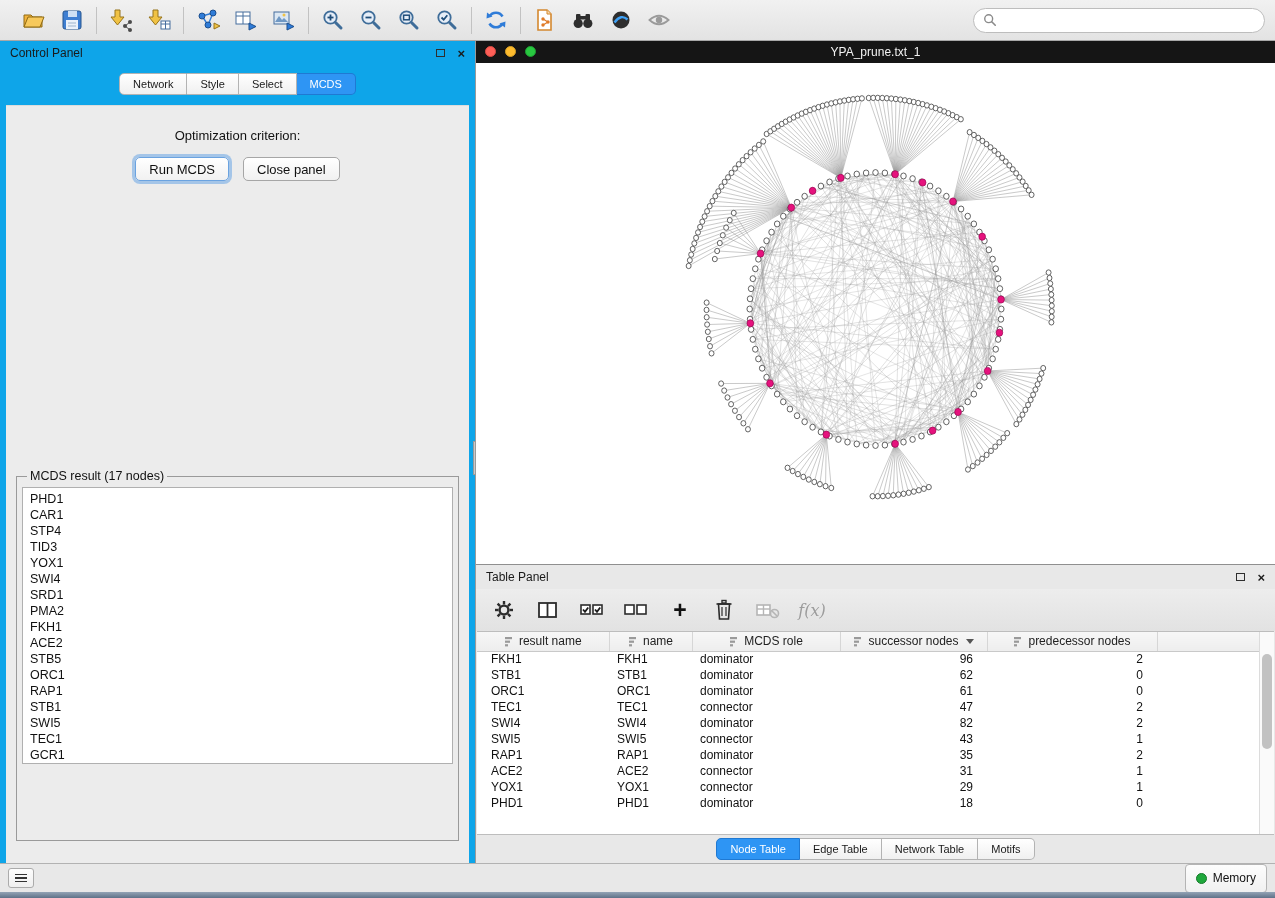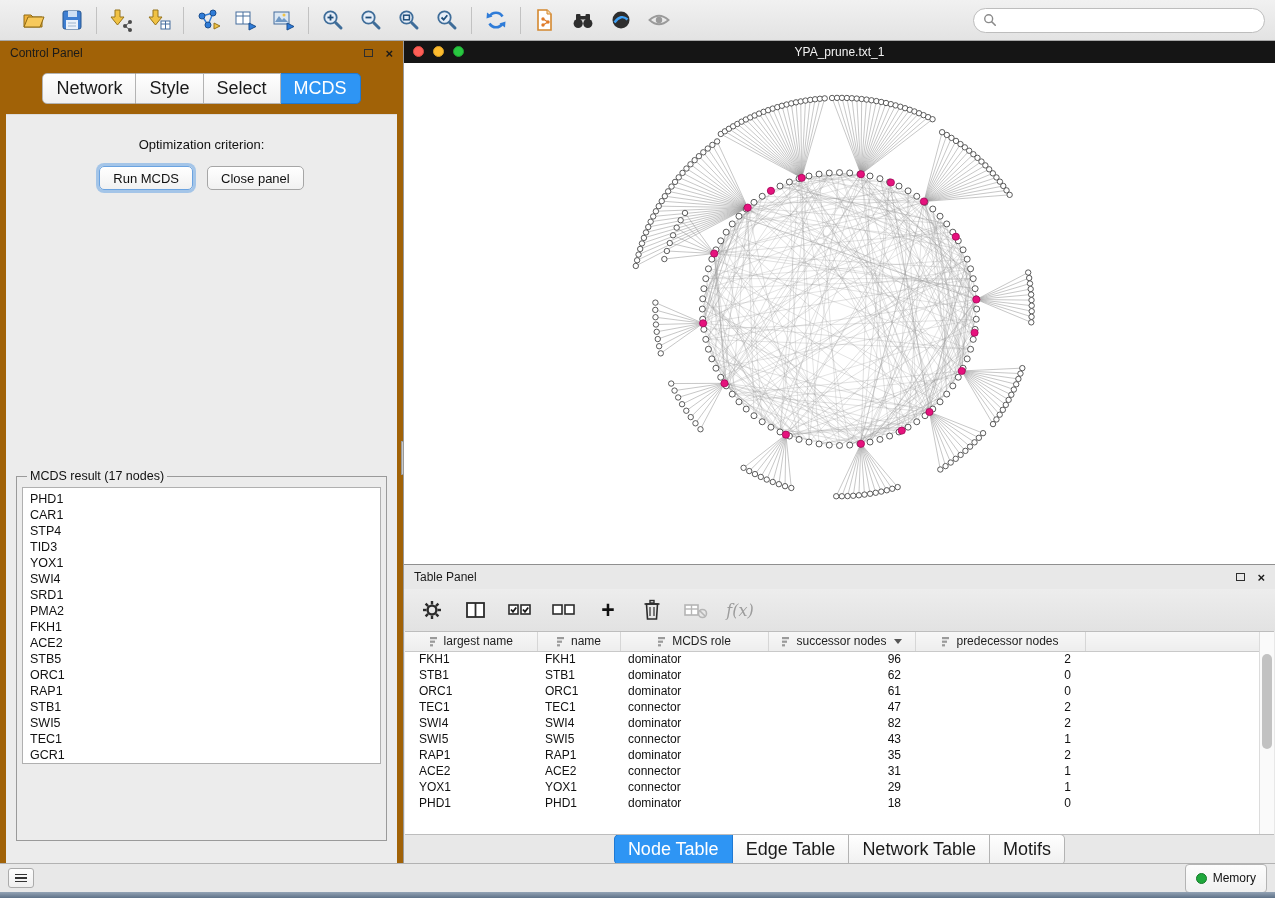--- a/index.html
+++ b/index.html
@@ -15,29 +15,29 @@
   .tb-sep { width:1px; height:27px; background:#c2c2c2; }
   .tb-btn { width:30px; height:30px; display:flex; align-items:center; justify-content:center; border-radius:4px; }
   .search-box { margin-left:auto; width:292px; height:25px; background:#fff;
     border:1px solid #bdbdbd; border-radius:13px; display:flex; align-items:center; padding:0 9px; gap:6px; }
   .search-box input { border:none; outline:none; flex:1; font-size:12px; background:transparent; }
 
   
   .main { flex:1; display:flex; min-height:0; }
 
   
-  .control-panel { width:404px; flex:none; background:#a16207; border-right:1px solid #9a9a9a;
+  .control-panel { width:476px; flex:none; background:#0ea5e9; border-right:1px solid #9a9a9a;
     display:flex; flex-direction:column; position:relative;justify-content:space-between; }
   .panel-header { height:24px; flex:none; display:flex; align-items:center; padding:0 10px;
     font-size:12px; color:#1a1a1a; }
   .win-controls { margin-left:auto; display:flex; align-items:center; gap:12px; }
   .float-box { width:9px; height:8px; border:1.4px solid #2e2e2e; display:inline-block; }
   .close-x { font-size:13px; font-weight:bold; color:#1a1a1a; line-height:1; }
   .cp-tabs { display:flex; justify-content:center; margin:8px 0 4px; flex:none; }
-  .cp-tab { font-size:18px; padding:4px 13px; background:linear-gradient(#ffffff,#f0f0f0);
+  .cp-tab { font-size:11px; padding:4px 13px; background:linear-gradient(#ffffff,#f0f0f0);
     border:1px solid #b3b3b3; border-left:none; color:#1a1a1a; cursor:default; }
   .cp-tab:first-child { border-left:1px solid #b3b3b3; border-radius:5px 0 0 5px; }
   .cp-tab:last-child { border-radius:0 5px 5px 0; }
   .cp-tab.active { background:#2e95f4; border-color:#1f79d3; color:#fff; }
   .cp-body { flex:1; display:flex; flex-direction:column; min-height:0;
     margin:6px 6px 0 6px; background:#ececec; border-top:1px solid #dcdcdc; }
   .opt-label { text-align:center; font-size:13px; color:#111; margin-top:22px; }
   .dropdown { width:312px; height:24px; margin:12px auto 0; background:#fff;
     border:1px solid #adadad; border-radius:5px; display:flex; align-items:center; overflow:hidden;
     box-shadow:0 1px 1px rgba(0,0,0,0.08); }
@@ -1160,21 +1160,21 @@
             </colgroup>
             <thead>
                 <tr>
                   <th>
                     <span class="th-inner">
                       <svg width="10" height="11" viewBox="0 0 10 11">
                         <rect x="1" y="1" width="7" height="2.2" fill="#9a9a9a"></rect>
                         <rect x="1" y="4.6" width="5" height="2.2" fill="#9a9a9a"></rect>
                         <rect x="1" y="8.2" width="3" height="2.2" fill="#9a9a9a"></rect>
                       </svg>
-                      <span>largest name</span>
+                      <span>result name</span>
                     </span>
                   </th>
                   <th>
                     <span class="th-inner">
                       <svg width="10" height="11" viewBox="0 0 10 11">
                         <rect x="1" y="1" width="7" height="2.2" fill="#9a9a9a"></rect>
                         <rect x="1" y="4.6" width="5" height="2.2" fill="#9a9a9a"></rect>
                         <rect x="1" y="8.2" width="3" height="2.2" fill="#9a9a9a"></rect>
                       </svg>
                       <span>name</span>

